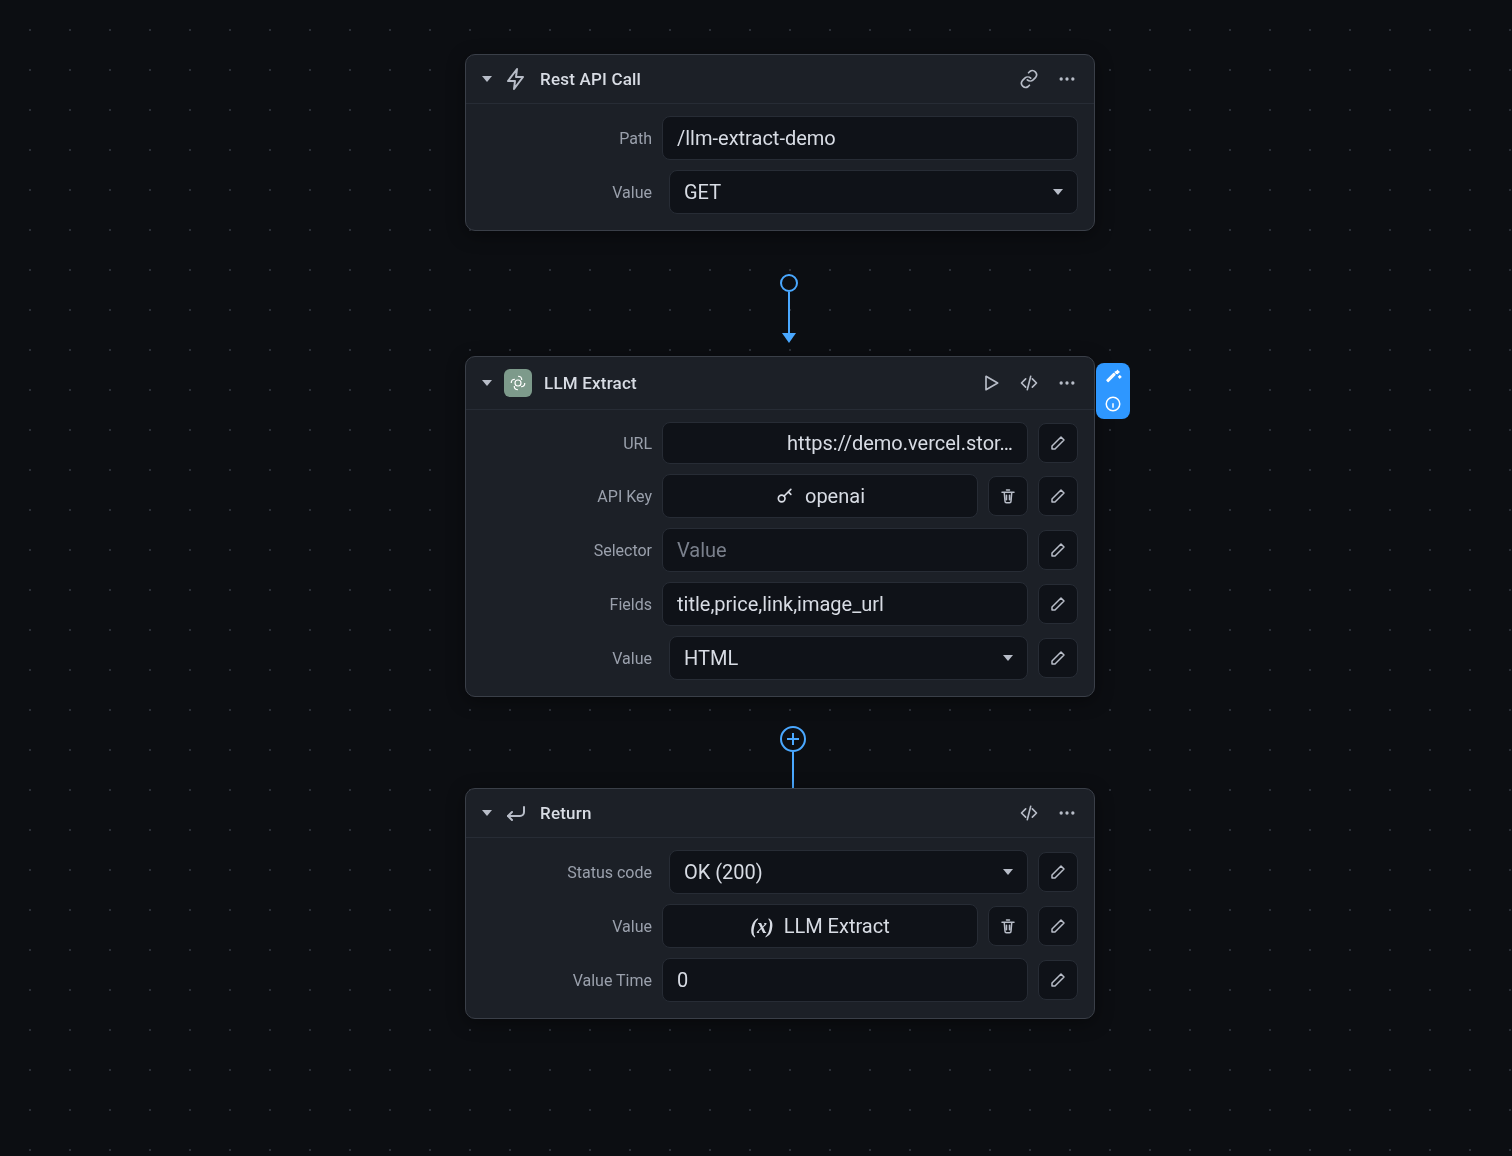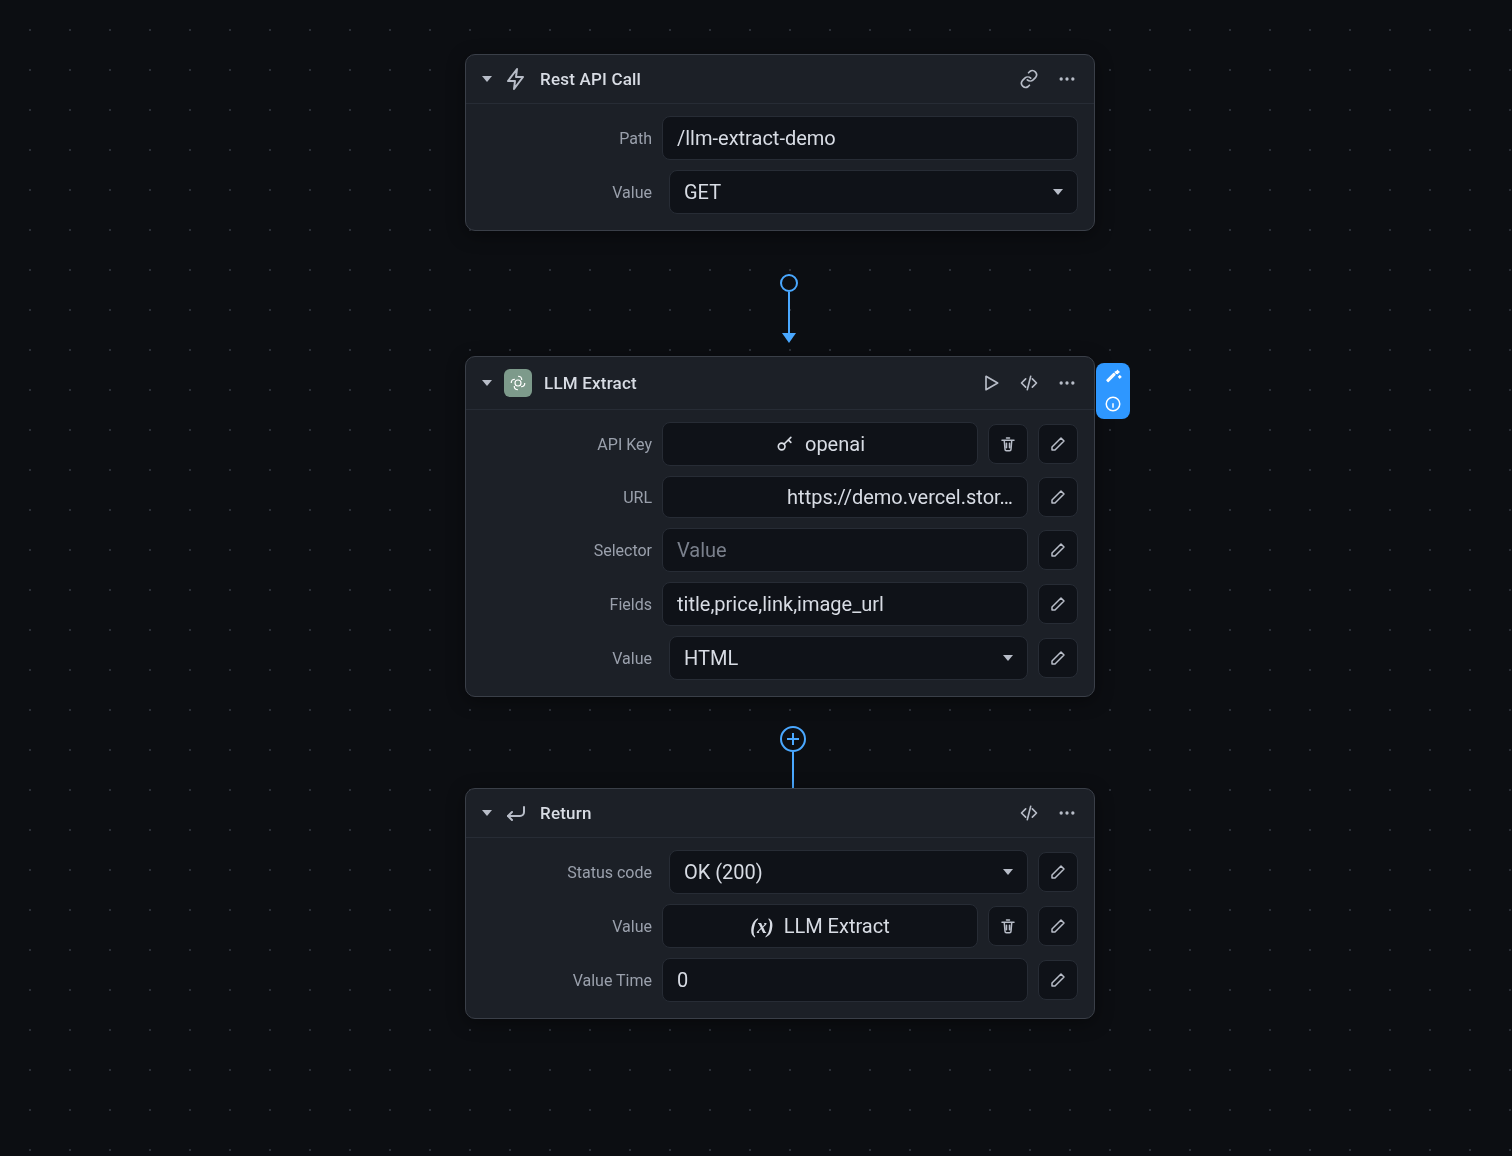--- a/index.html
+++ b/index.html
@@ -232,42 +232,42 @@
           <svg viewBox="0 0 24 24" fill="currentColor">
               <circle cx="5" cy="12" r="2"></circle>
               <circle cx="12" cy="12" r="2"></circle>
               <circle cx="19" cy="12" r="2"></circle>
             </svg>
         </div>
       </div>
     </div>
     <div class="panel-body">
       <div class="row">
+        <div class="label">URL</div>
+        <div class="field trunc">https://demo.vercel.stor…</div>
+        <div class="iconbtn">
+          <svg viewBox="0 0 24 24" fill="none" stroke="currentColor" stroke-width="2" stroke-linecap="round" stroke-linejoin="round">
+              <path d="M4 20h4L20 8l-4-4L4 16v4z"></path>
+            </svg>
+        </div>
+      </div>
+      <div class="row">
         <div class="label">API Key</div>
         <div class="field center">
           <svg class="key-icon" viewBox="0 0 24 24" fill="none" stroke="currentColor" stroke-width="2" stroke-linecap="round" stroke-linejoin="round">
               <circle cx="8" cy="15" r="4"></circle>
               <path d="m11 12 8-8M16 7l3 3"></path>
             </svg>
           <span>openai</span>
         </div>
         <div class="iconbtn">
           <svg viewBox="0 0 24 24" fill="none" stroke="currentColor" stroke-width="2" stroke-linecap="round" stroke-linejoin="round">
               <path d="M4 7h16M10 4h4M7 7l1 12a2 2 0 0 0 2 2h4a2 2 0 0 0 2-2l1-12M10 11v6M14 11v6"></path>
             </svg>
         </div>
-        <div class="iconbtn">
-          <svg viewBox="0 0 24 24" fill="none" stroke="currentColor" stroke-width="2" stroke-linecap="round" stroke-linejoin="round">
-              <path d="M4 20h4L20 8l-4-4L4 16v4z"></path>
-            </svg>
-        </div>
-      </div>
-      <div class="row">
-        <div class="label">URL</div>
-        <div class="field trunc">https://demo.vercel.stor…</div>
         <div class="iconbtn">
           <svg viewBox="0 0 24 24" fill="none" stroke="currentColor" stroke-width="2" stroke-linecap="round" stroke-linejoin="round">
               <path d="M4 20h4L20 8l-4-4L4 16v4z"></path>
             </svg>
         </div>
       </div>
       <div class="row">
         <div class="label">Selector</div>
         <div class="field">
             <span class="placeholder">Value</span>

